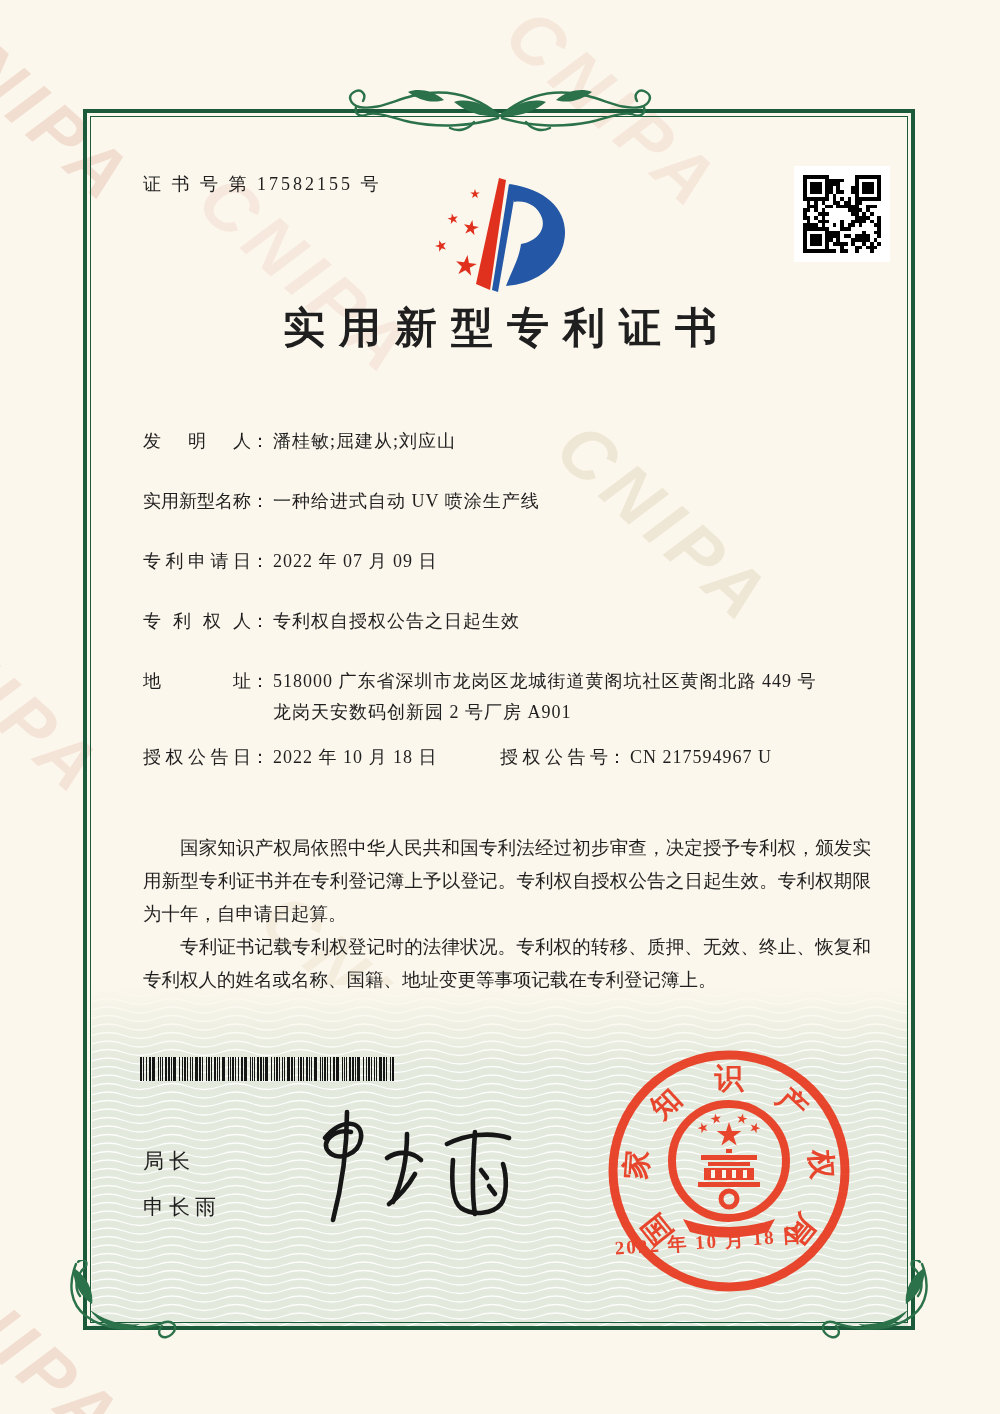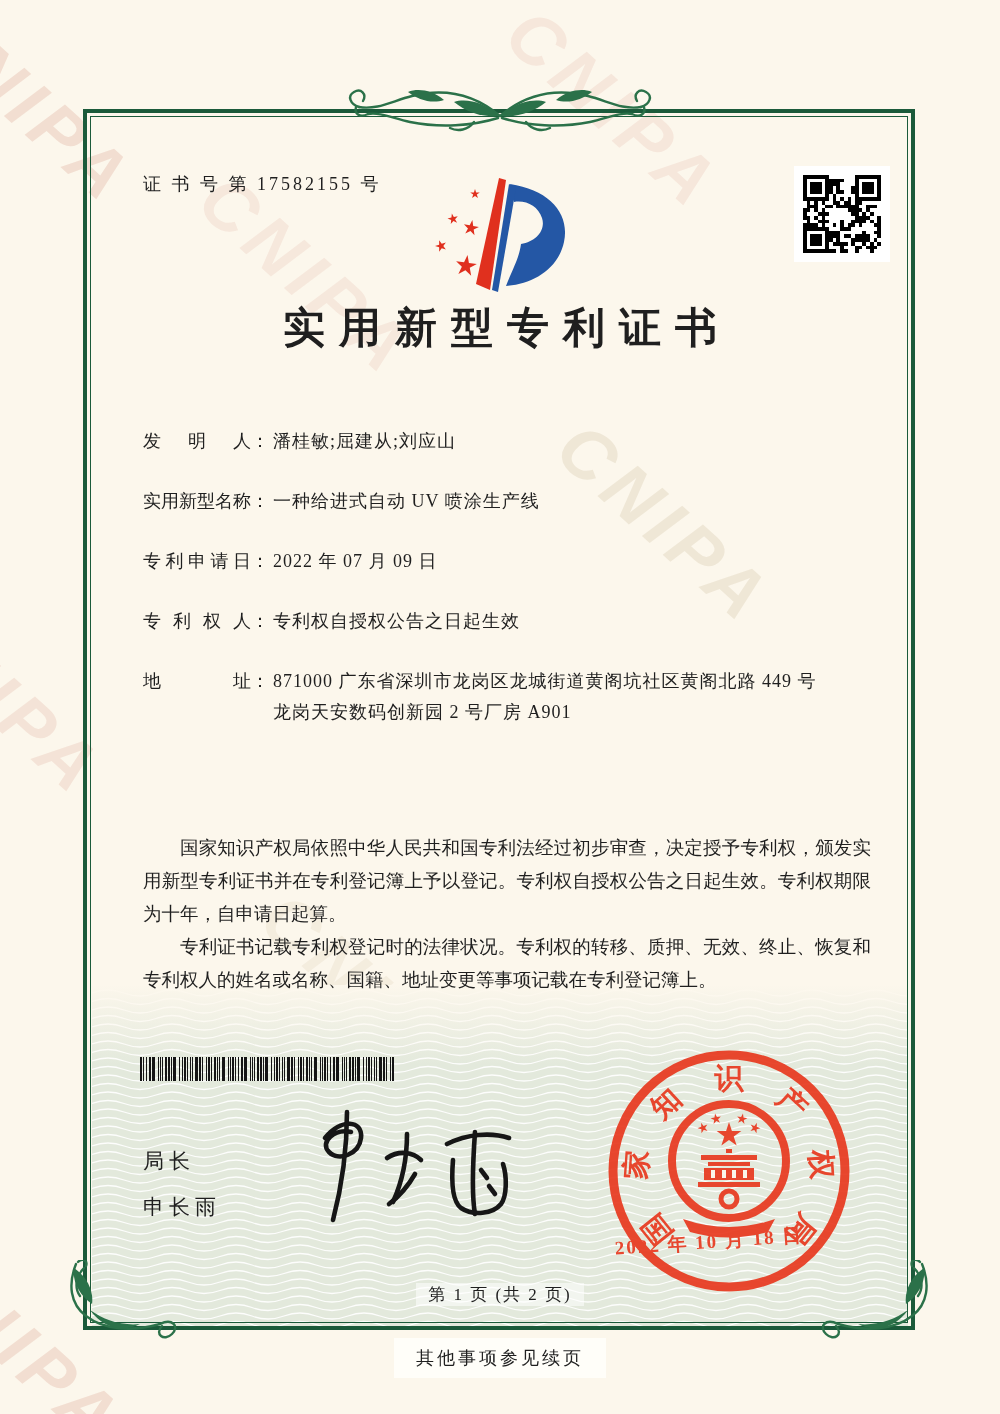--- a/index.html
+++ b/index.html
@@ -407,21 +407,29 @@
     <div class="frow">
       <span class="jlabel">实用新型名称</span><span class="colon">：</span><span class="fvalue">一种给进式自动 UV 喷涂生产线</span>
     </div>
     <div class="frow">
       <span class="jlabel">专利申请日</span><span class="colon">：</span><span class="fvalue">2022 年 07 月 09 日</span>
     </div>
     <div class="frow">
       <span class="jlabel">专利权人</span><span class="colon">：</span><span class="fvalue">专利权自授权公告之日起生效</span>
     </div>
     <div class="frow frow-addr">
-      <span class="jlabel">地址</span><span class="colon">：</span><span class="fvalue">871000 广东省深圳市龙岗区龙城街道黄阁坑社区黄阁北路 449 号龙岗天安数码创新园 2 号厂房 A901</span>
+      <span class="jlabel">地址</span><span class="colon">：</span><span class="fvalue">518000 广东省深圳市龙岗区龙城街道黄阁坑社区黄阁北路 449 号龙岗天安数码创新园 2 号厂房 A901</span>
+    </div>
+    <div class="frow">
+      <span class="grant-pair">
+        <span class="jlabel">授权公告日</span><span class="colon">：</span><span class="fvalue">2022 年 10 月 18 日</span>
+      </span>
+      <span class="grant-pair">
+        <span class="jlabel">授权公告号</span><span class="colon">：</span><span class="fvalue">CN 217594967 U</span>
+      </span>
     </div>
   </div>
 
   <div class="bodytext">
     <p>国家知识产权局依照中华人民共和国专利法经过初步审查，决定授予专利权，颁发实用新型专利证书并在专利登记簿上予以登记。专利权自授权公告之日起生效。专利权期限为十年，自申请日起算。</p>
     <p>专利证书记载专利权登记时的法律状况。专利权的转移、质押、无效、终止、恢复和专利权人的姓名或名称、国籍、地址变更等事项记载在专利登记簿上。</p>
   </div>
 
   <div class="barcode" id="barcode">
       <i style="width:2px"></i>
@@ -643,17 +651,15 @@
         <span style="transform: rotate(-86deg) translateY(-93px);">家</span>
         <span style="transform: rotate(-43deg) translateY(-93px);">知</span>
         <span style="transform: rotate(0deg) translateY(-93px);">识</span>
         <span style="transform: rotate(43deg) translateY(-93px);">产</span>
         <span style="transform: rotate(86deg) translateY(-93px);">权</span>
         <span style="transform: rotate(129deg) translateY(-93px);">局</span>
       </div>
     <div class="seal-date">2022 年 10 月 18 日</div>
   </div>
 
-  <div class="page-num"><span>第 1 页 (共 2 页)</span></div>
-
-  <div class="footer-note">其他事项参见续页</div>
+
 
 </div>
 
 </body></html>

